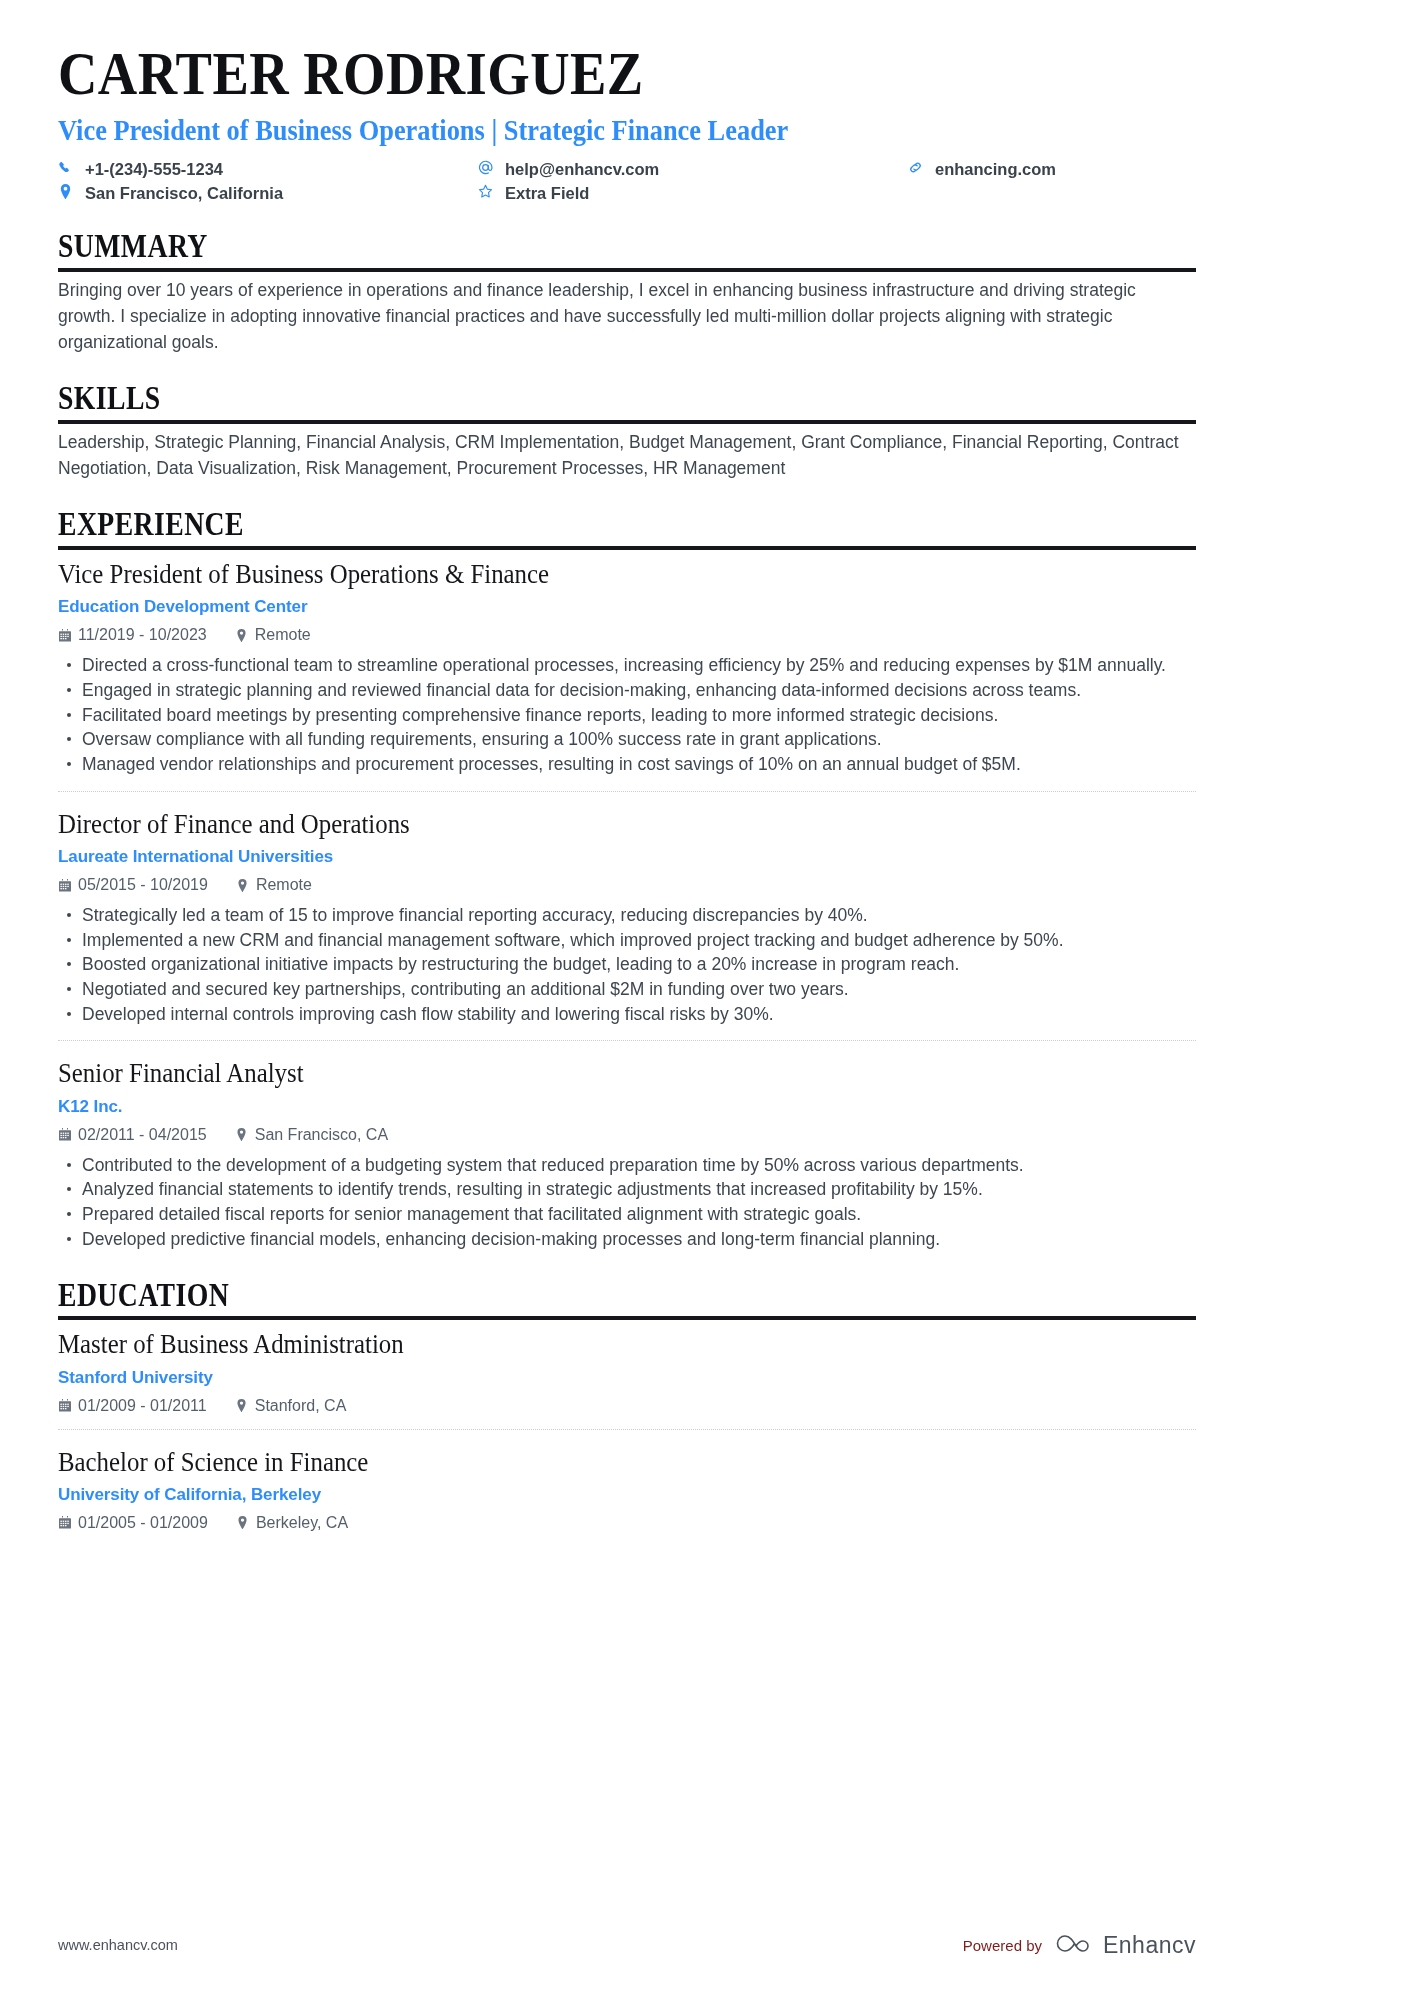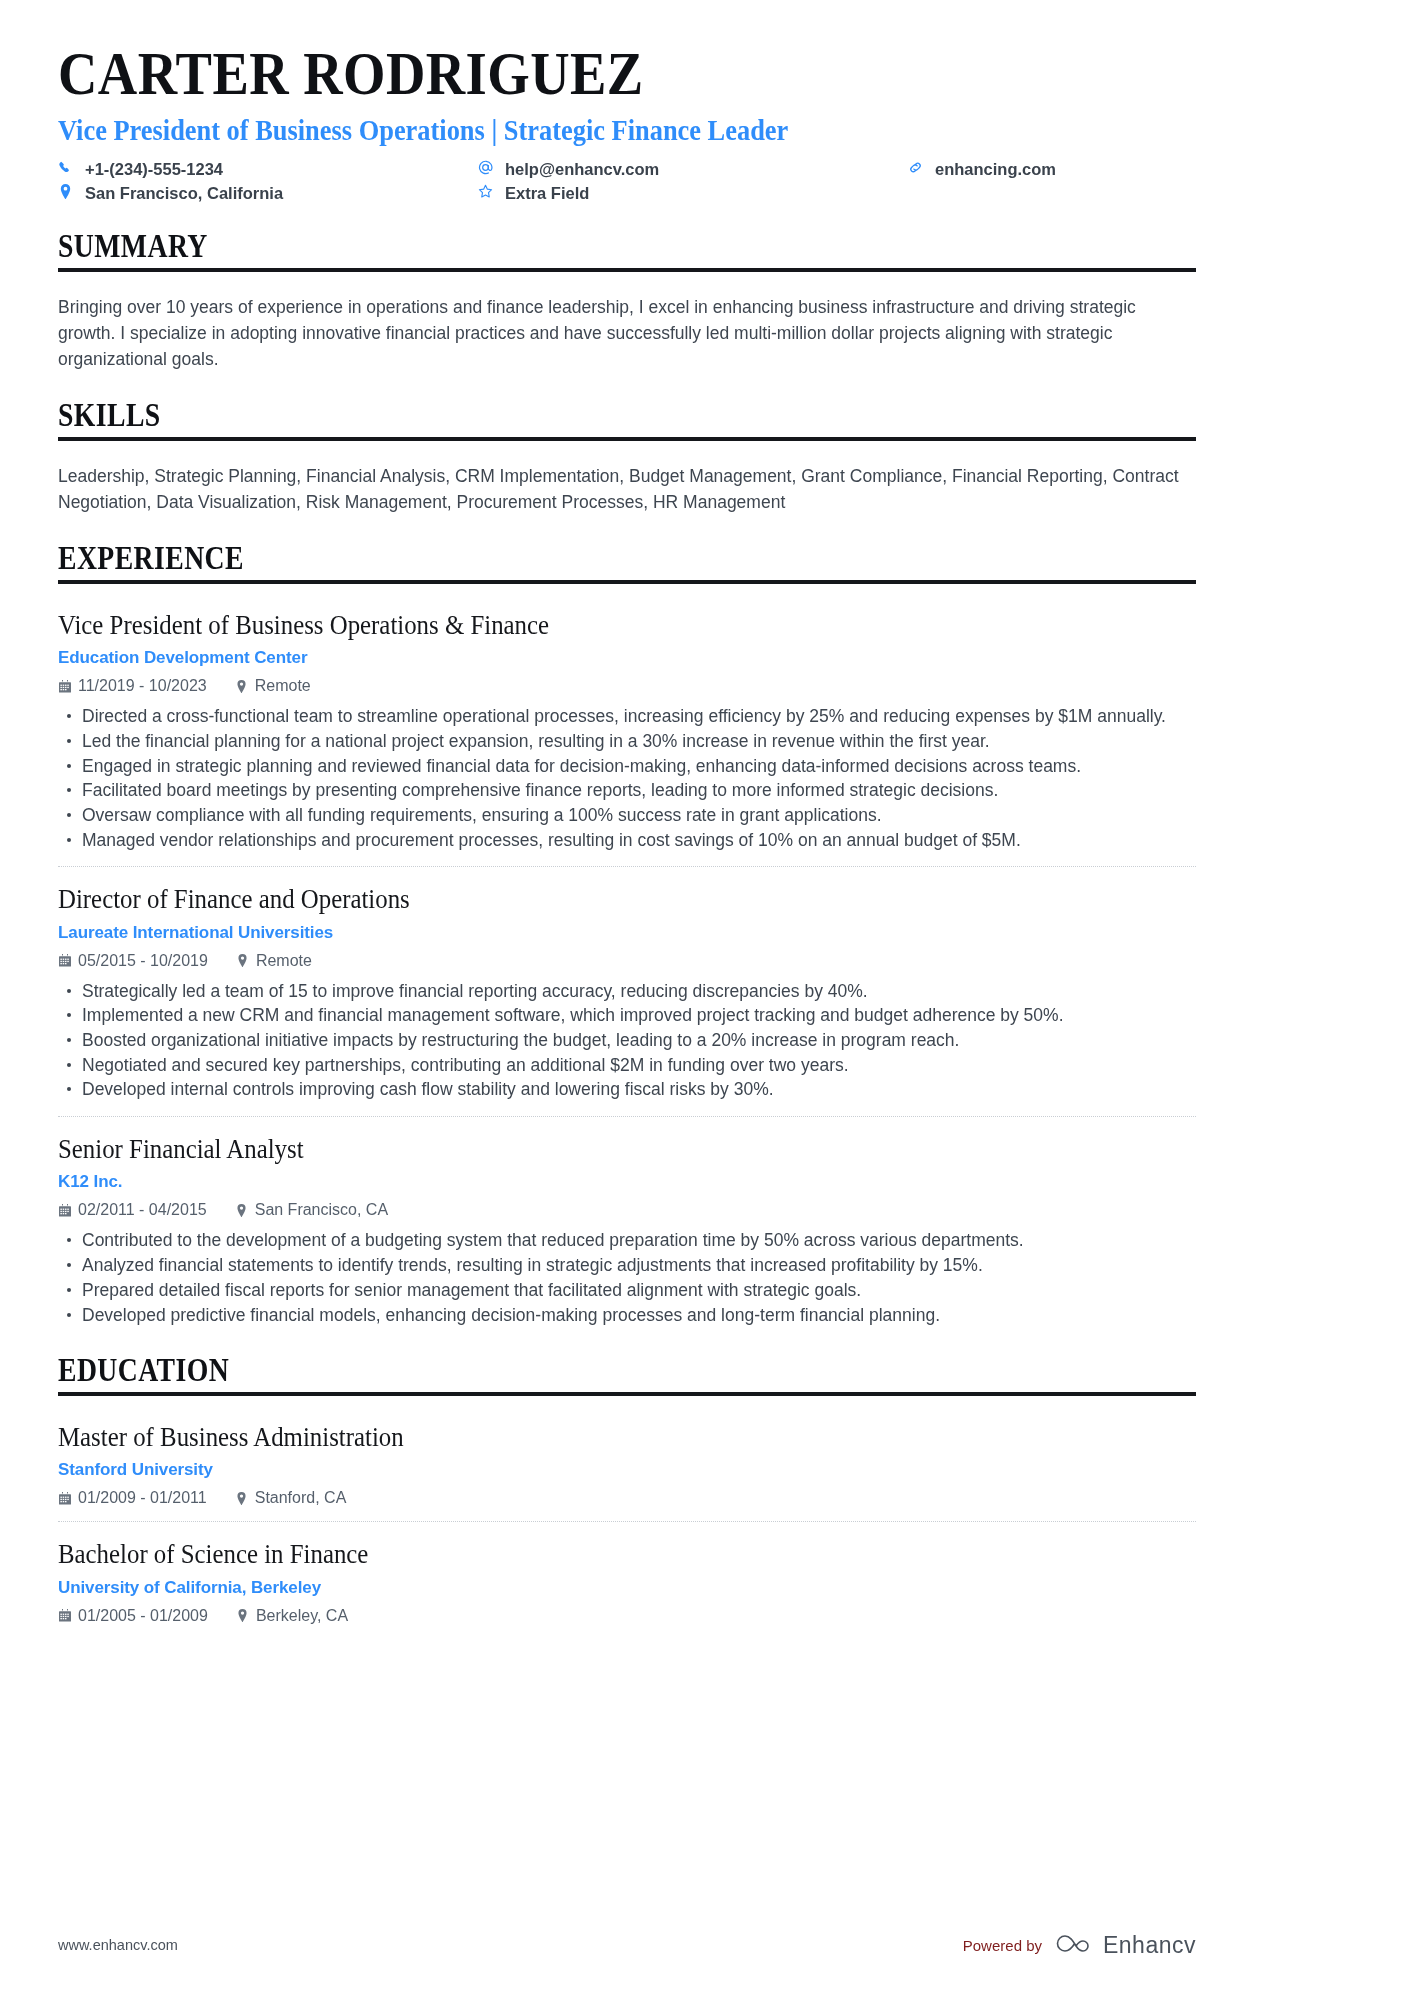--- a/index.html
+++ b/index.html
@@ -90,21 +90,21 @@
     transform-origin: left center;
     letter-spacing: 0.5px;
   }
 
   .section-rule {
     height: 4px;
     background: #15171b;
     margin-top: 3px;
   }
 
-  .section-body { padding-top: 23px; }
+  .section-body { padding-top: 6px; }
 
   .para {
     font-size: 17.5px;
     line-height: 1.47;
     color: #3e4650;
     max-width: 1245px;
   }
 
   
   .entry { padding-top: 2px; }
@@ -334,21 +334,20 @@
             <span class="m-icon">
               <svg width="11" height="13" viewBox="0 0 12 16" fill="currentColor">
                   <path d="M6 0a5 5 0 0 0-5 5c0 3.6 4.3 10.3 4.5 10.6a.6.6 0 0 0 1 0C6.7 15.3 11 8.6 11 5a5 5 0 0 0-5-5zm0 7a2 2 0 1 1 0-4 2 2 0 0 1 0 4z"></path>
                 </svg>
             </span>
             <span>Remote</span>
           </span>
         </div>
         <ul class="bullets">
           <li>Directed a cross-functional team to streamline operational processes, increasing efficiency by 25% and reducing expenses by $1M annually.</li>
-          <li>Led the financial planning for a national project expansion, resulting in a 30% increase in revenue within the first year.</li>
           <li>Engaged in strategic planning and reviewed financial data for decision-making, enhancing data-informed decisions across teams.</li>
           <li>Facilitated board meetings by presenting comprehensive finance reports, leading to more informed strategic decisions.</li>
           <li>Oversaw compliance with all funding requirements, ensuring a 100% success rate in grant applications.</li>
           <li>Managed vendor relationships and procurement processes, resulting in cost savings of 10% on an annual budget of $5M.</li>
         </ul>
       </article>
 
       <article class="entry">
         <div class="entry-title">Director of Finance and Operations</div>
         <div class="entry-org">Laureate International Universities</div>

